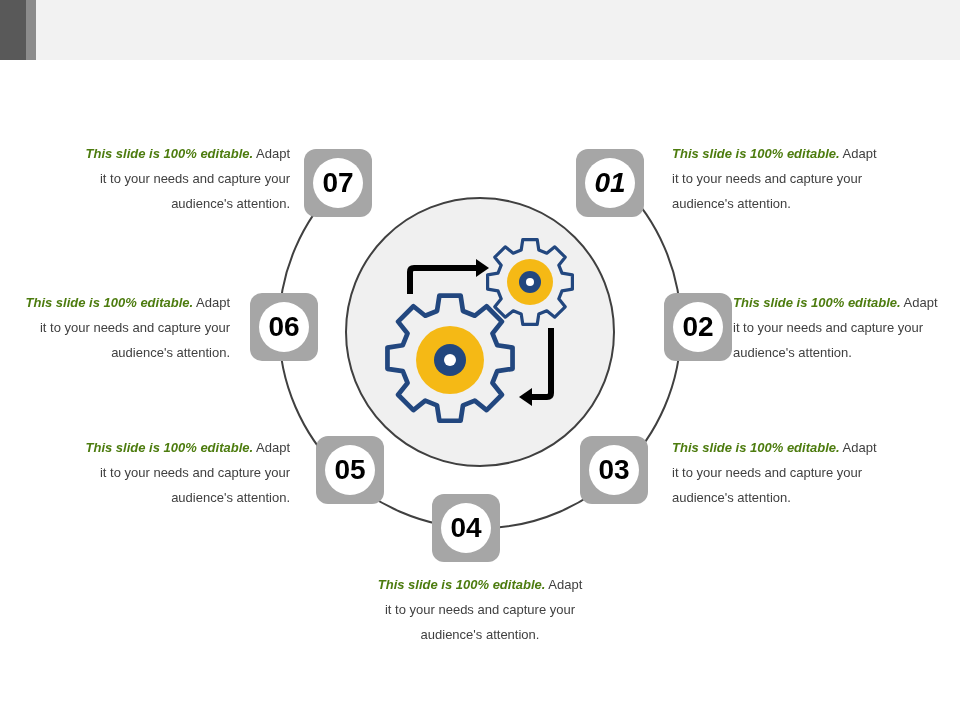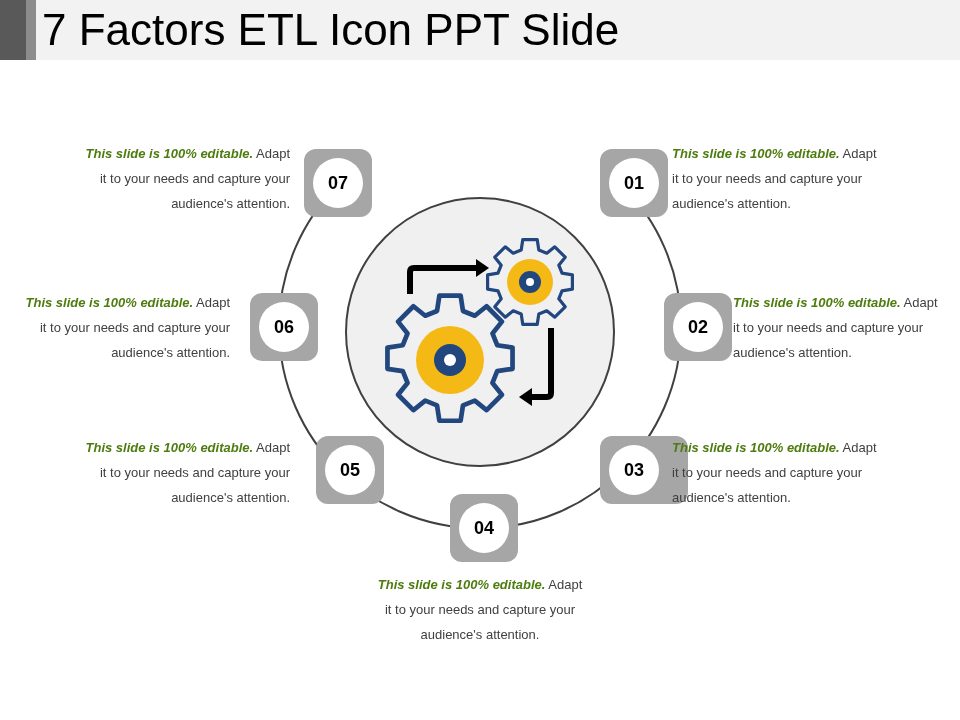--- a/index.html
+++ b/index.html
@@ -26,38 +26,37 @@
   .badge {
     position: absolute; width: 68px; height: 68px;
     background: #a6a6a6; border-radius: 12px;
   }
   .badge-inner {
     position: absolute; left: 9px; top: 9px; width: 50px; height: 50px;
     background: #ffffff; border-radius: 50%;
     display: flex; align-items: center; justify-content: center;
   }
   .badge-num {
-    font-size: 18px; font-weight: bold; color: #000;
+    font-size: 28px; font-weight: bold; color: #000;
   }
   .tb {
     position: absolute; width: 240px;
     font-size: 13px; line-height: 25px; color: #404040;
   }
   .tb.right { text-align: left; }
   .tb.left { text-align: right; }
   .tb.center { text-align: center; }
   .tb .bold { font-weight: bold; font-style: italic; color: #4d7c0f; }
 </style>
 </head>
 <body>
 
 <div class="title-bar">
   <div class="title-block-dark"></div>
   <div class="title-block-mid"></div>
-  <div class="title-text">7 Factors ETL Icon PPT Slide</div>
 </div>
 
 <svg class="diagram" width="960" height="720" viewBox="0 0 960 720">
 
   <path d="M 338 185 A 201 201 0 1 0 622 185" fill="none" stroke="#404040" stroke-width="2"></path>
 
   <circle cx="480" cy="332" r="134" fill="#f0f0f0" stroke="#404040" stroke-width="2"></circle>
 
   <g>
 
@@ -80,36 +79,36 @@
 
     <g transform="translate(530,282)">
       <path fill="#f0f0f0" stroke="#22477f" stroke-width="4" stroke-linejoin="round" d="M -9 -63 L 9 -63 L 11 -50 L 21 -46 L 31 -54 L 44 -41 L 36 -31 L 40 -21 L 53 -19 L 53 -1 L 40 1 L 36 11 L 44 21 L 31 34 L 21 26 L 11 30 L 9 43 L -9 43 L -11 30 L -21 26 L -31 34 L -44 21 L -36 11 L -40 1 L -53 -1 L -53 -19 L -40 -21 L -36 -31 L -44 -41 L -31 -54 L -21 -46 L -11 -50 Z" transform="translate(0,8) scale(0.8)"></path>
       <circle r="23" fill="#f5b915"></circle>
       <circle r="11" fill="#22477f"></circle>
       <circle r="4" fill="#ffffff"></circle>
     </g>
   </g>
 </svg>
 
-<div class="badge" style="left:600px; top:149px;">
+<div class="badge" style="left:576px; top:149px;font-style:italic;">
   <div class="badge-inner">
     <span class="badge-num">01</span>
   </div>
 </div>
 <div class="badge" style="left:664px; top:293px;">
   <div class="badge-inner">
     <span class="badge-num">02</span>
   </div>
 </div>
-<div class="badge" style="left:600px; top:436px;padding-left:20px;">
+<div class="badge" style="left:580px; top:436px;">
   <div class="badge-inner">
     <span class="badge-num">03</span>
   </div>
 </div>
-<div class="badge" style="left:450px; top:494px;">
+<div class="badge" style="left:432px; top:494px;">
   <div class="badge-inner">
     <span class="badge-num">04</span>
   </div>
 </div>
 <div class="badge" style="left:316px; top:436px;">
   <div class="badge-inner">
     <span class="badge-num">05</span>
   </div>
 </div>
 <div class="badge" style="left:244px; top:293px;margin-left:6px;">

